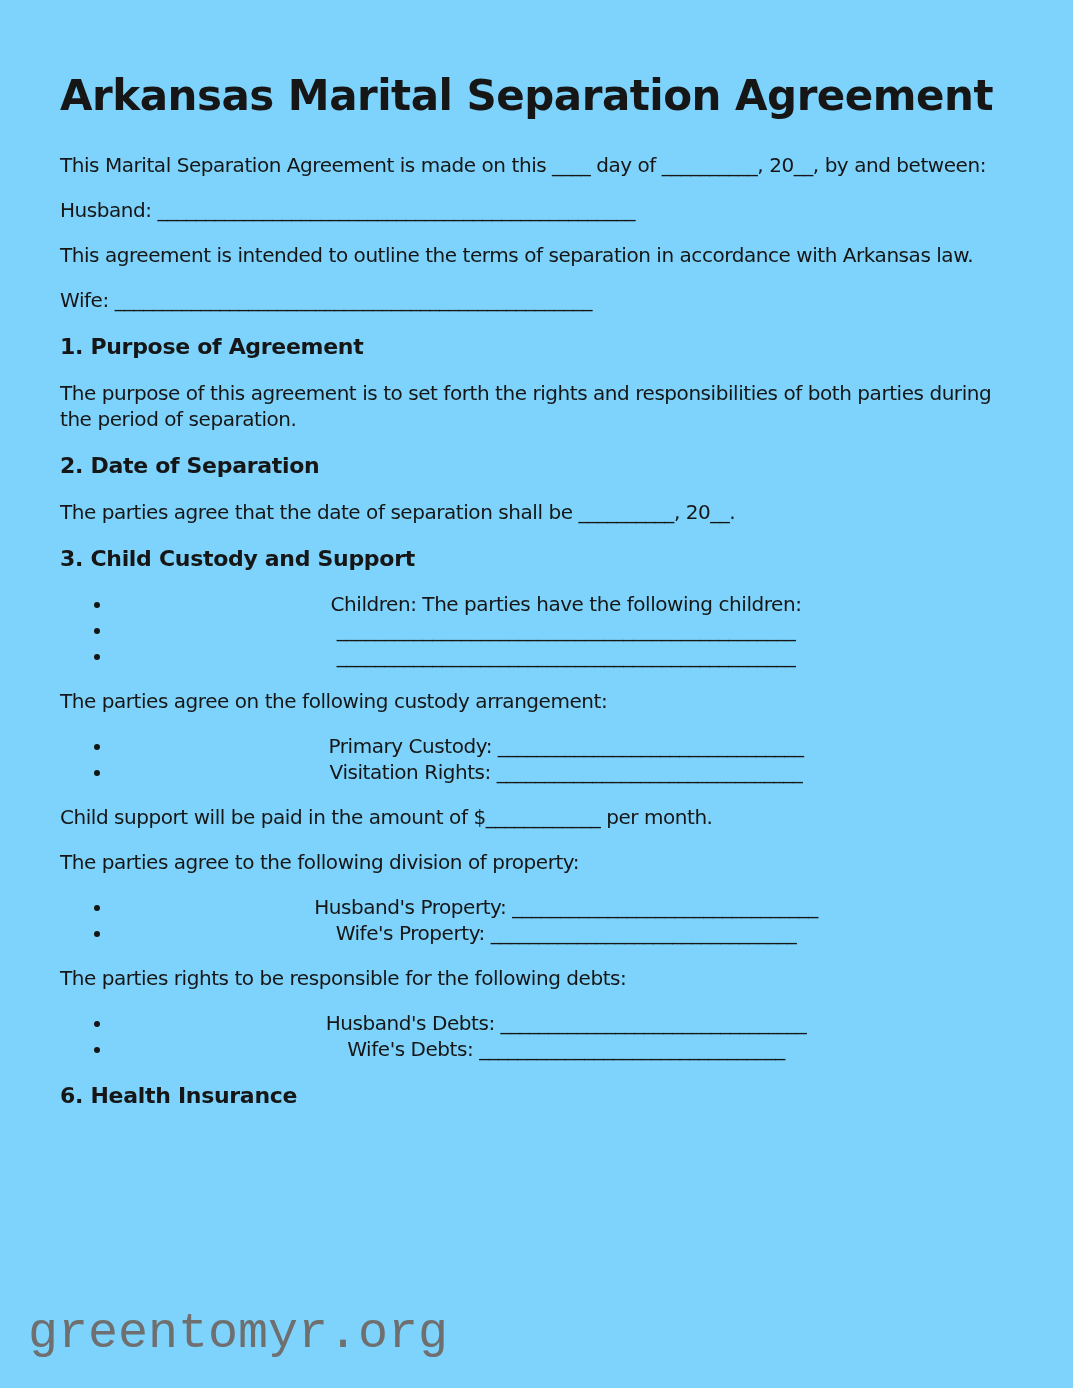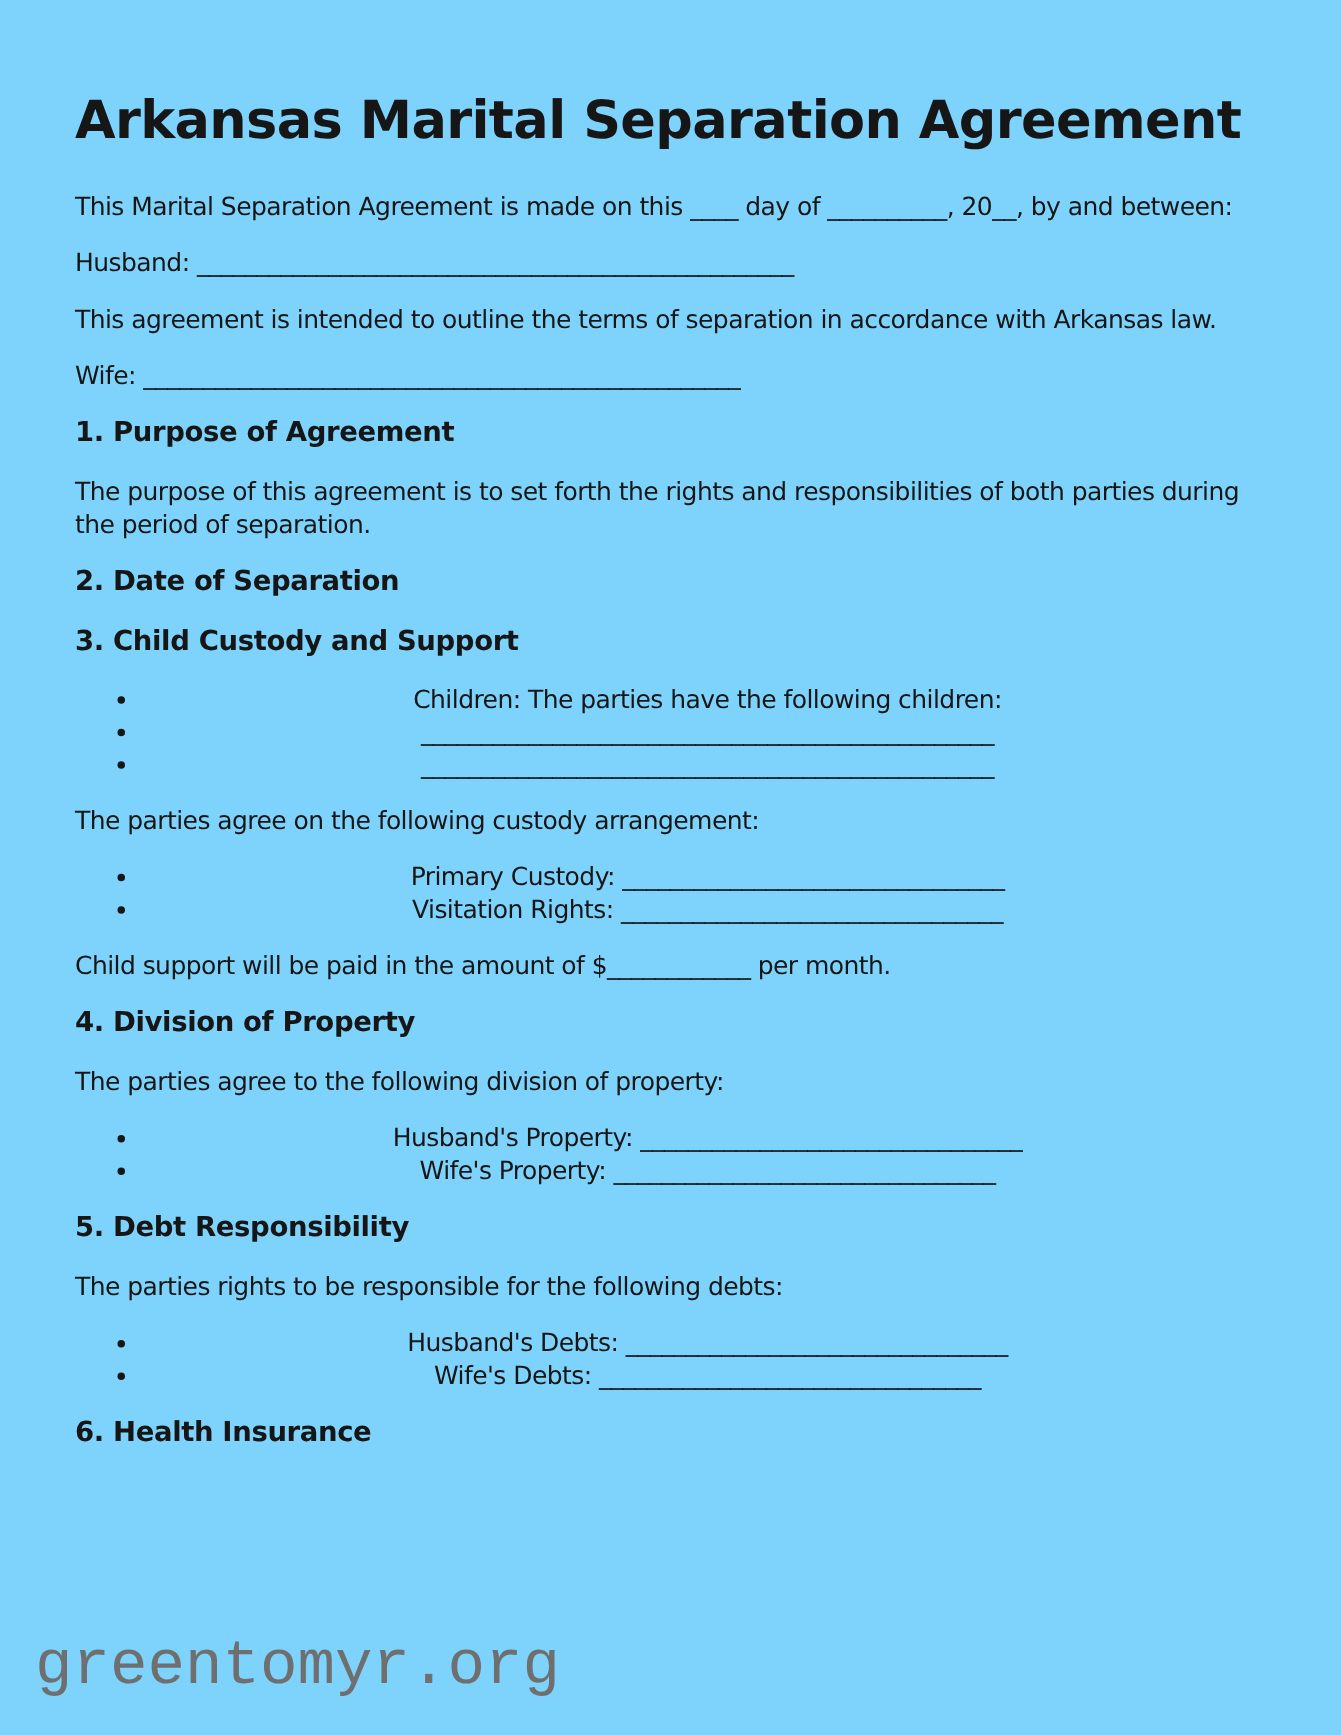--- a/index.html
+++ b/index.html
@@ -68,42 +68,41 @@
   <p><span class="b">Husband:</span> <span>__________________________________________________</span></p>
 
   <p>This agreement is intended to outline the terms of separation in accordance with Arkansas law.</p>
 
   <p><span class="b">Wife:</span> <span>__________________________________________________</span></p>
 
   <h2 class="sec-heading">1. Purpose of Agreement</h2>
   <p>The purpose of this agreement is to set forth the rights and responsibilities of both parties during the period of separation.</p>
 
   <h2 class="sec-heading">2. Date of Separation</h2>
+  <p>The parties agree that the date of separation shall be __________, 20__.</p>
 
   <h2 class="sec-heading">3. Child Custody and Support</h2>
   <ul class="doc-list">
     <li><span class="b">Children:</span><span> The parties have the following children:</span></li>
     <li>________________________________________________</li>
     <li>________________________________________________</li>
   </ul>
   <p>The parties agree on the following custody arrangement:</p>
   <ul class="doc-list">
     <li>Primary Custody: ________________________________</li>
     <li>Visitation Rights: ________________________________</li>
   </ul>
   <p>Child support will be paid in the amount of $____________ per month.</p>
 
-  <h2 class="sec-heading">4. Division of Property</h2>
   <p>The parties agree to the following division of property:</p>
   <ul class="doc-list">
     <li>Husband's Property: ________________________________</li>
     <li>Wife's Property: ________________________________</li>
   </ul>
 
-  <h2 class="sec-heading">5. Debt Responsibility</h2>
   <p>The parties rights to be responsible for the following debts:</p>
   <ul class="doc-list">
     <li>Husband's Debts: ________________________________</li>
     <li>Wife's Debts: ________________________________</li>
   </ul>
 
   <h2 class="sec-heading">6. Health Insurance</h2>
 
   <div class="watermark" style="color: rgb(111, 111, 111);">greentomyr.org</div>
 </div>

